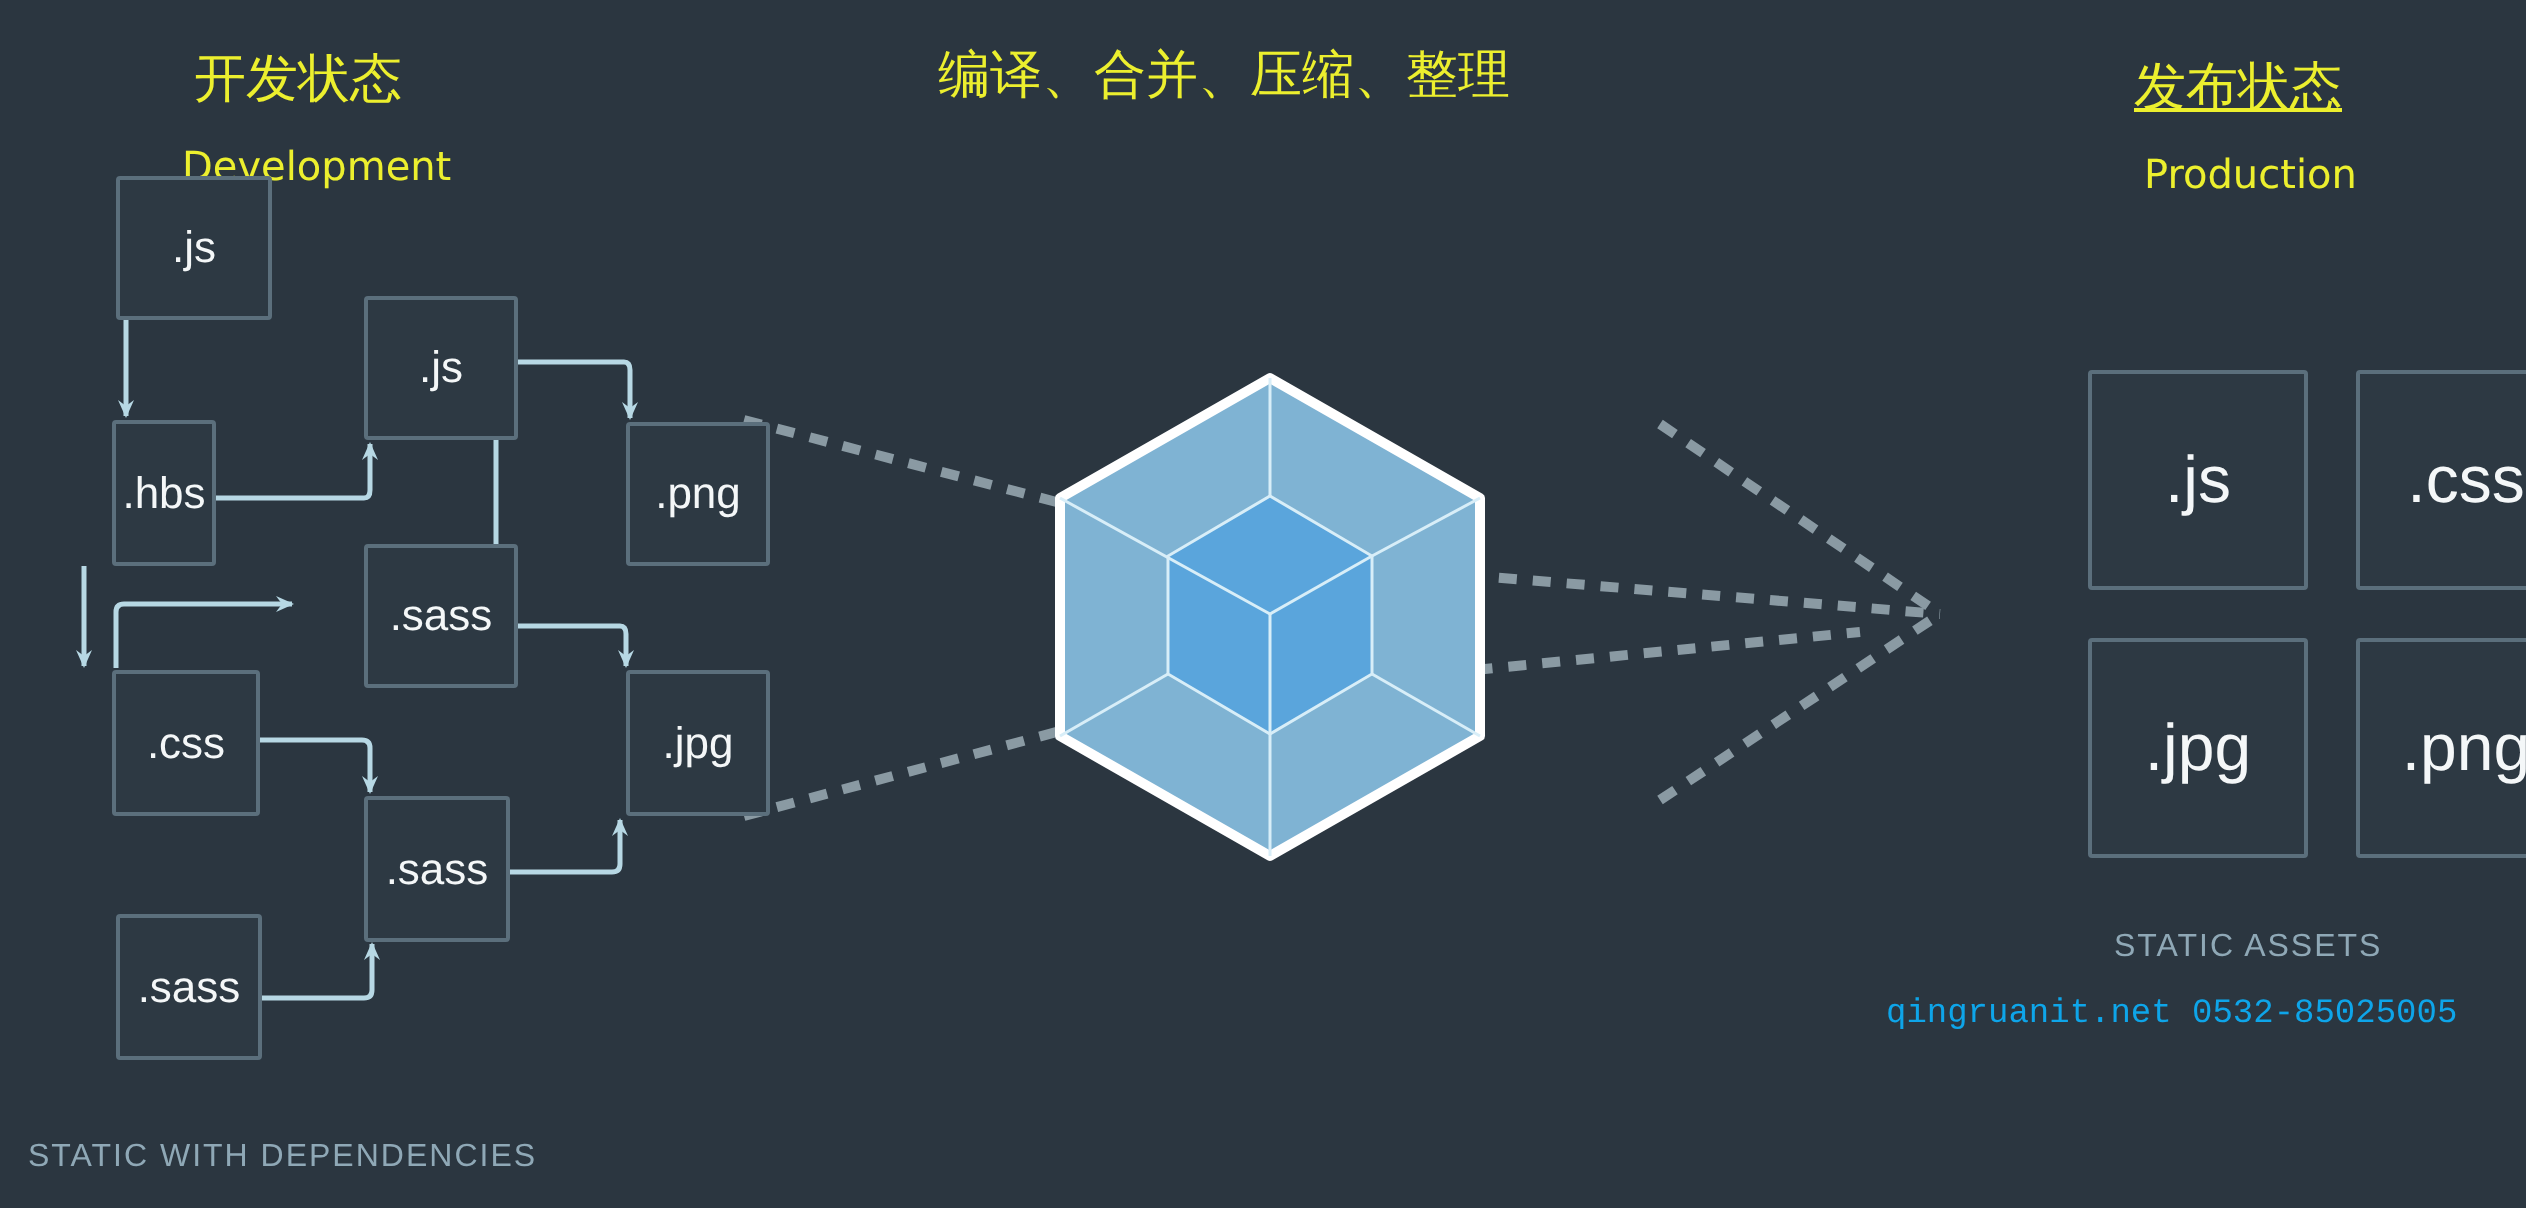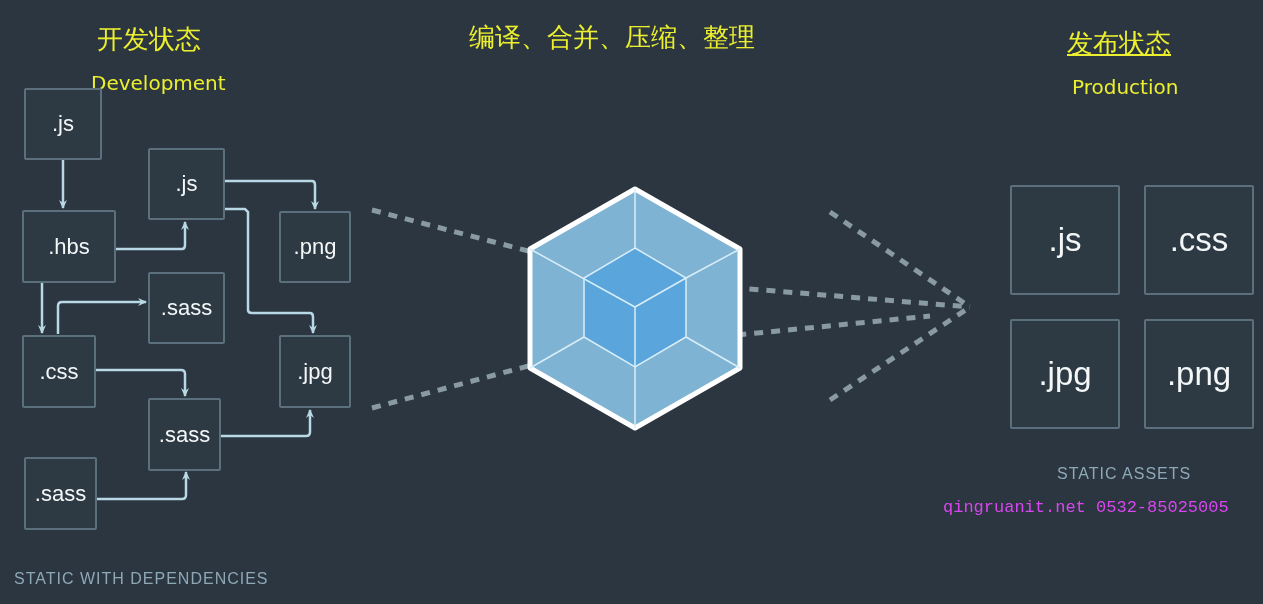--- a/index.html
+++ b/index.html
@@ -1,24 +1,24 @@
 <!DOCTYPE html>
 <html><head>
 <meta charset="utf-8">
 <style>
   html,body{margin:0;padding:0;}
   body{width:1263px;height:604px;background:#2b3640;position:relative;overflow:hidden;font-family:"Liberation Sans","DejaVu Sans",sans-serif;}
   .title{position:absolute;color:#ecef2e;white-space:nowrap;}
   .cn{font-family:"DejaVu Sans",sans-serif;font-size:26px;}
   .en{font-family:"DejaVu Sans",sans-serif;font-size:20px;}
-  .box{position:absolute;border:2px solid #5b6f7c;box-sizing:border-box;display:flex;align-items:center;justify-content:center;color:#f4f7f8;font-family:"Liberation Sans",sans-serif;background:#2d3943;border-radius:2px;}
+  .box{position:absolute;border:2px solid #5b6f7c;box-sizing:border-box;display:flex;align-items:center;justify-content:center;color:#f4f7f8;font-family:"Liberation Sans",sans-serif;background:#2d3943;border-radius:2px;margin-left:34px;}
   .box.sm{font-size:22px;}
   .box.lg{font-size:33px;}
   .caption{position:absolute;color:#8fa8b6;font-family:"Liberation Sans",sans-serif;letter-spacing:1px;font-size:16px;}
-  .footer{position:absolute;color:#d946ef;font-family:"Liberation Mono","DejaVu Sans Mono",monospace;font-size:17px;}
+  .footer{position:absolute;color:#0ea5e9;font-family:"Liberation Mono","DejaVu Sans Mono",monospace;font-size:17px;}
   svg{position:absolute;left:0;top:0;}
 </style>
 </head>
 <body>
 
 <div class="title cn" style="left:97px;top:22px;">开发状态</div>
 <div class="title en" style="left:91px;top:71px;">Development</div>
 <div class="title cn" style="left:469px;top:20px;">编译、合并、压缩、整理</div>
 <div class="title cn" style="left:1067px;top:26px;text-decoration:underline;">发布状态</div>
 <div class="title en" style="left:1072px;top:75px;">Production</div>
@@ -70,21 +70,21 @@
       <line x1="635" y1="307" x2="635" y2="428"></line>
       <line x1="686" y1="337" x2="740" y2="368"></line>
       <line x1="584" y1="337" x2="530" y2="368"></line>
     </g>
   </g>
 </svg>
 
 <div class="box sm" style="left:24px;top:88px;width:78px;height:72px;">.js</div>
 <div class="box sm" style="left:148px;top:148px;width:77px;height:72px;">.js</div>
 <div class="box sm" style="left:279px;top:211px;width:72px;height:72px;">.png</div>
-<div class="box sm" style="left:22px;top:210px;width:94px;height:73px;">.hbs</div>
+<div class="box sm" style="left:22px;top:210px;width:52px;height:73px;">.hbs</div>
 <div class="box sm" style="left:148px;top:272px;width:77px;height:72px;">.sass</div>
 <div class="box sm" style="left:22px;top:335px;width:74px;height:73px;">.css</div>
 <div class="box sm" style="left:279px;top:335px;width:72px;height:73px;">.jpg</div>
 <div class="box sm" style="left:148px;top:398px;width:73px;height:73px;">.sass</div>
 <div class="box sm" style="left:24px;top:457px;width:73px;height:73px;">.sass</div>
 
 <div class="caption" style="left:14px;top:570px;">STATIC WITH DEPENDENCIES</div>
 
 <div class="box lg" style="left:1010px;top:185px;width:110px;height:110px;">.js</div>
 <div class="box lg" style="left:1144px;top:185px;width:110px;height:110px;">.css</div>

